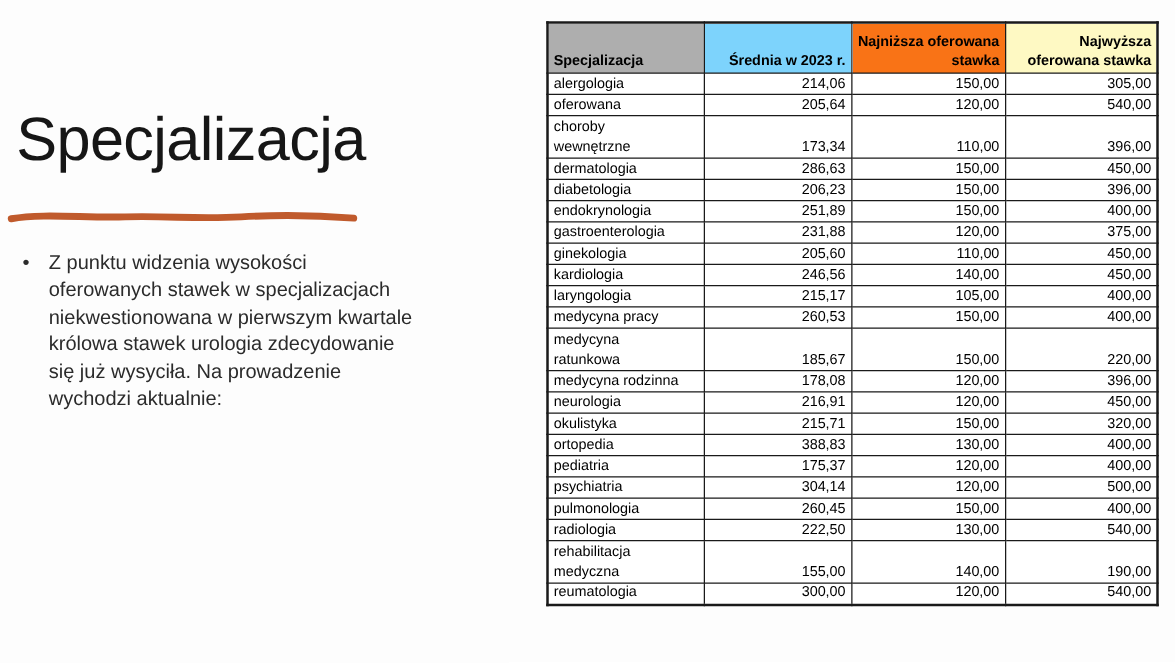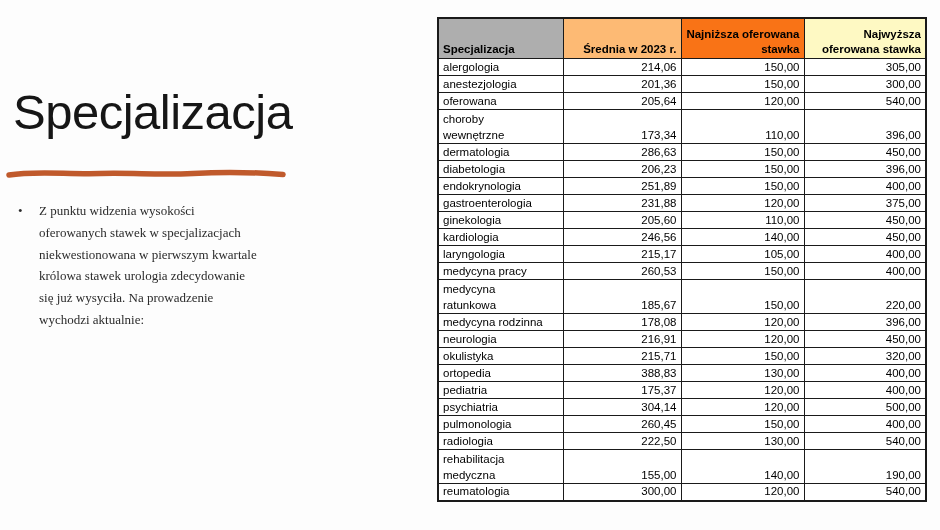--- a/index.html
+++ b/index.html
@@ -29,23 +29,22 @@
   }
 
   .underline-wrap { position: absolute; left: 5px; top: 166px; width: 286px; height: 16px; }
 
   .intro-list, .highlight-list {
     position: absolute;
     left: 16px;
     margin: 0;
     padding: 0;
     list-style: none;
-    font-size: 13px;
+    font-size: 16px;
     color: #2b2b2b;
-    font-family: Liberation Serif, serif;
   }
   .intro-list { top: 200px; width: 398px; }
   .intro-list li, .highlight-list li { position: relative; padding-left: 23px; }
   .intro-list li::before, .highlight-list li::before {
     content: "\2022";
     position: absolute;
     left: 2px;
     top: 0;
   }
   .intro-list li { line-height: 21.8px; white-space: pre-line; }
@@ -116,37 +115,31 @@
   <table class="rates">
     <colgroup>
       <col style="width:125px">
       <col style="width:118px">
       <col style="width:123px">
       <col style="width:122px">
     </colgroup>
     <thead>
       <tr>
         <th class="col-name" style="background: rgb(174, 174, 174);">Specjalizacja</th>
-        <th class="col-num" style="background: #fdba74;">Średnia w 2023 r.</th>
+        <th class="col-num" style="background: #7dd3fc;">Średnia w 2023 r.</th>
         <th class="col-num" style="background: #f97316;">Najniższa oferowana stawka</th>
         <th class="col-num" style="background: #fef9c3;">Najwyższa oferowana stawka</th>
       </tr>
     </thead>
     <tbody>
         <tr class="single">
           <td class="name">alergologia</td>
           <td class="num">214,06</td>
           <td class="num">150,00</td>
           <td class="num">305,00</td>
-        </tr>
-        <tr class="single">
-          <td class="name">anestezjologia</td>
-          <td class="num">201,36</td>
-          <td class="num">150,00</td>
-          <td class="num">300,00</td>
         </tr>
         <tr class="single">
           <td class="name">oferowana</td>
           <td class="num">205,64</td>
           <td class="num">120,00</td>
           <td class="num">540,00</td>
         </tr>
         <tr class="tall">
           <td class="name">choroby
 wewnętrzne</td>

